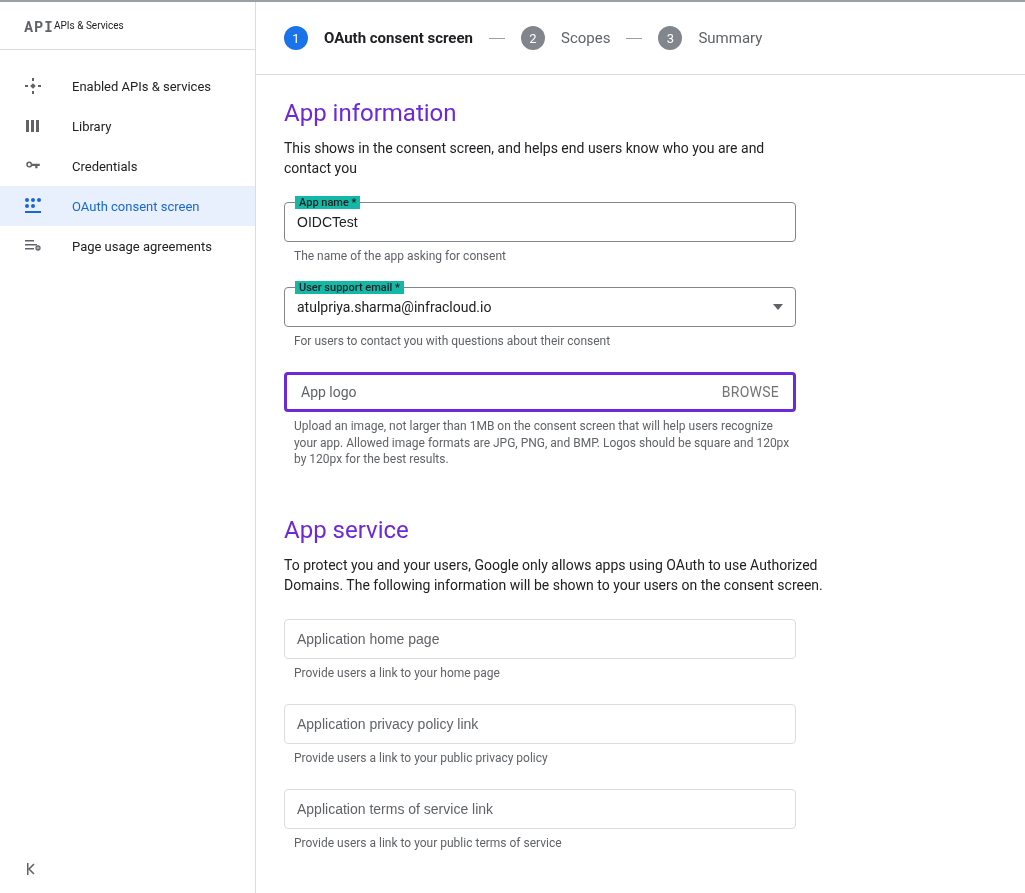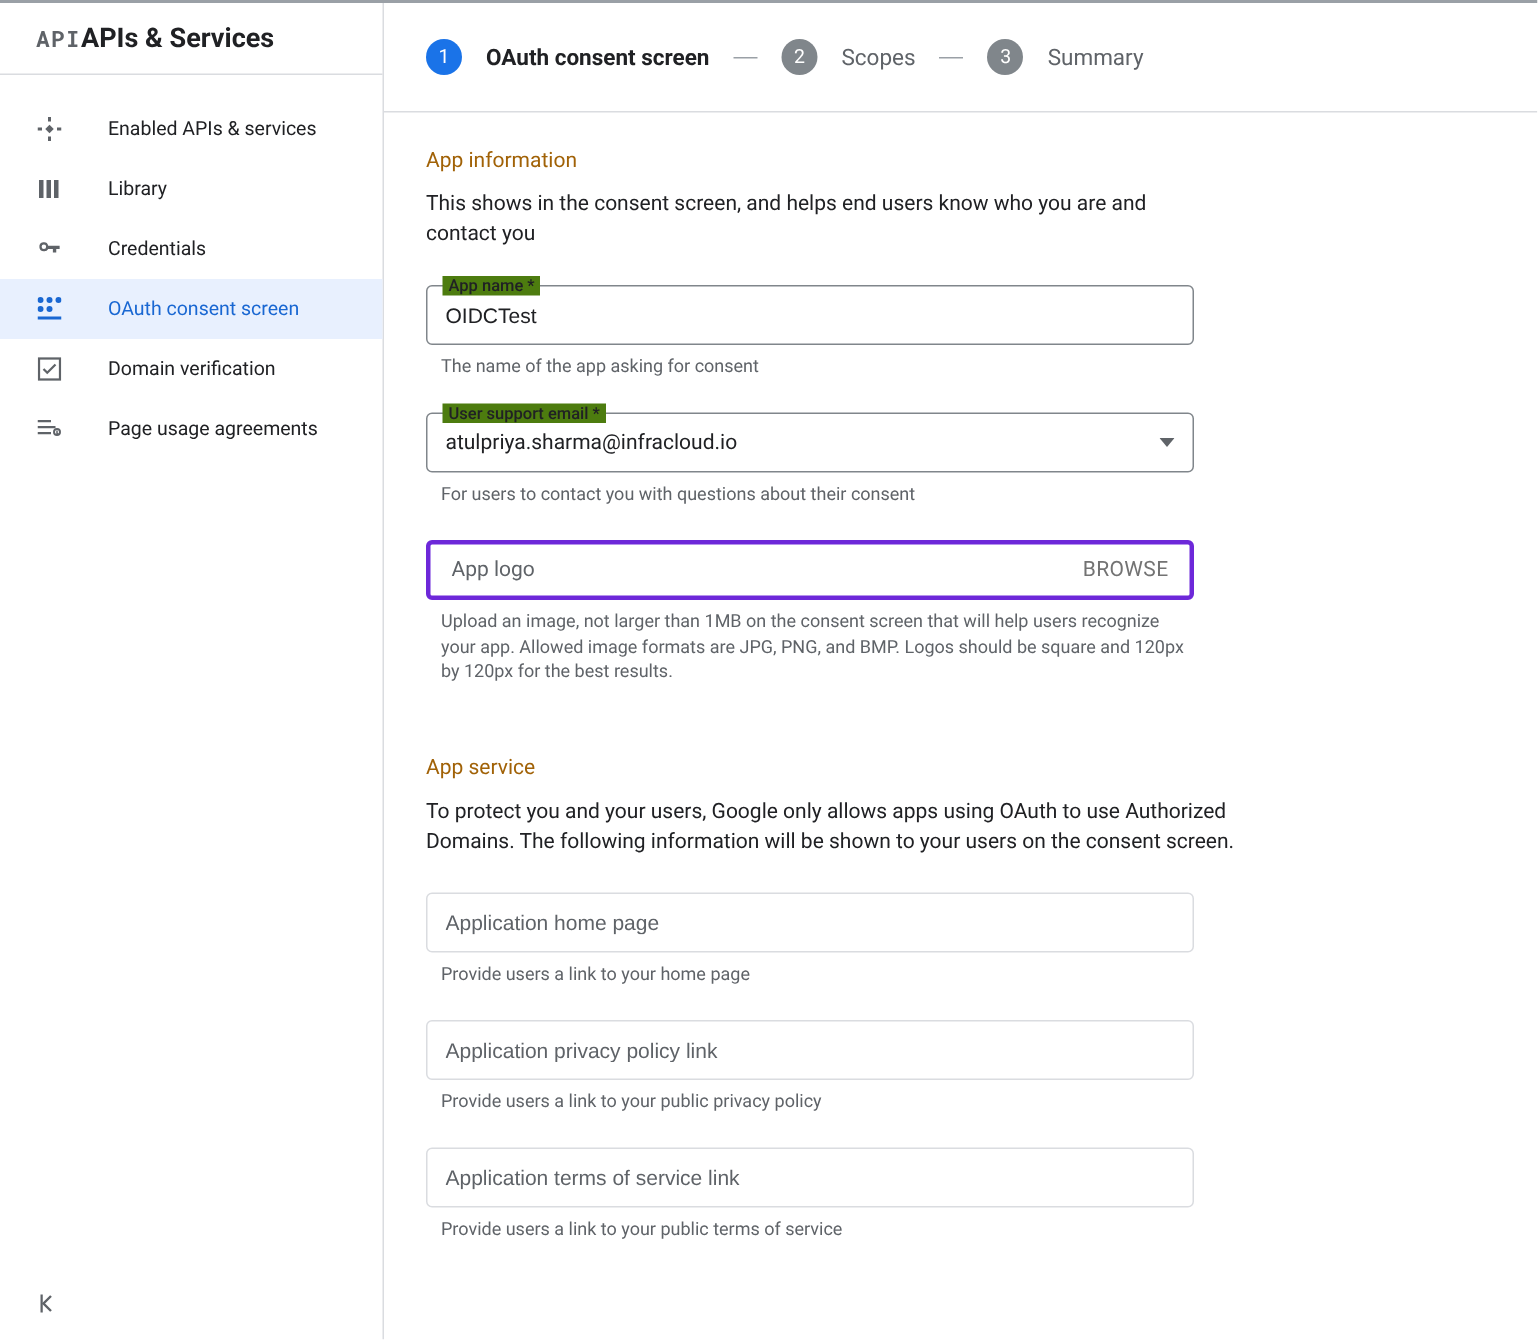--- a/index.html
+++ b/index.html
@@ -32,23 +32,23 @@
       gap: 0;
     }
     .api-badge {
       font-family: "Roboto Mono", monospace;
       font-size: 15px;
       font-weight: 700;
       letter-spacing: 1px;
       color: #5f6368;
     }
     .sidebar-title {
-      font-size: 18px;
-      color: #202124;
-      font-weight: 700;
+      font-size: 10px;
+      color: #202124;
+      font-weight: 400;
     }
     .nav {
       padding-top: 16px;
       flex: 1;
     }
     .nav-item {
       height: 40px;
       display: flex;
       align-items: center;
       padding: 0 20px 0 24px;
@@ -126,23 +126,23 @@
     .step-connector {
       width: 16px;
       height: 1px;
       background: #9aa0a6;
     }
     .content {
       padding: 24px 28px 40px 28px;
       max-width: 820px;
     }
     h2.section-title {
-      font-size: 14px;
+      font-size: 24px;
       font-weight: 400;
-      color: #a16207;
+      color: #6d28d9;
       margin-bottom: 12px;
     }
     .section-desc {
       font-size: 14px;
       color: #202124;
       line-height: 1.4;
       max-width: 520px;
       margin-bottom: 24px;
     }
     .form-field {
@@ -155,21 +155,21 @@
       border-radius: 4px;
       height: 40px;
       display: flex;
       align-items: center;
       padding: 0 12px;
     }
     .text-wrap .float-label {
       position: absolute;
       top: -7px;
       left: 10px;
-      background: #4d7c0f;
+      background: #14b8a6;
       padding: 0 4px;
       font-size: 11px;
       color: #202124;
       font-weight: 500;
     }
     .text-wrap input, .text-wrap .value {
       border: none;
       outline: none;
       font-size: 14px;
       width: 100%;
@@ -274,29 +274,20 @@
                 <circle cx="14" cy="2" r="2"></circle>
                 <circle cx="2" cy="8" r="2"></circle>
                 <circle cx="8" cy="8" r="2"></circle>
                 <rect x="0" y="13" width="16" height="2"></rect>
               </g>
             </svg>
         </span>
         <span>OAuth consent screen</span>
       </div>
 
-      <div class="nav-item">
-        <span class="icon">
-          <svg width="16" height="16" viewBox="0 0 16 16">
-              <rect x="1" y="1" width="14" height="14" fill="none" stroke="currentColor" stroke-width="1.5"></rect>
-              <path d="M4 8l2.5 2.5L12 5" fill="none" stroke="currentColor" stroke-width="1.5"></path>
-            </svg>
-        </span>
-        <span>Domain verification</span>
-      </div>
 
       <div class="nav-item">
         <span class="icon">
           <svg width="16" height="16" viewBox="0 0 16 16">
               <g fill="currentColor">
                 <rect x="0" y="2" width="9" height="1.5"></rect>
                 <rect x="0" y="6" width="12" height="1.5"></rect>
                 <rect x="0" y="10" width="9" height="1.5"></rect>
                 <circle cx="13" cy="10" r="2" fill="none" stroke="currentColor" stroke-width="1.3"></circle>
                 <path d="M13 9v2l1 .5" stroke="currentColor" stroke-width="1" fill="none"></path>

